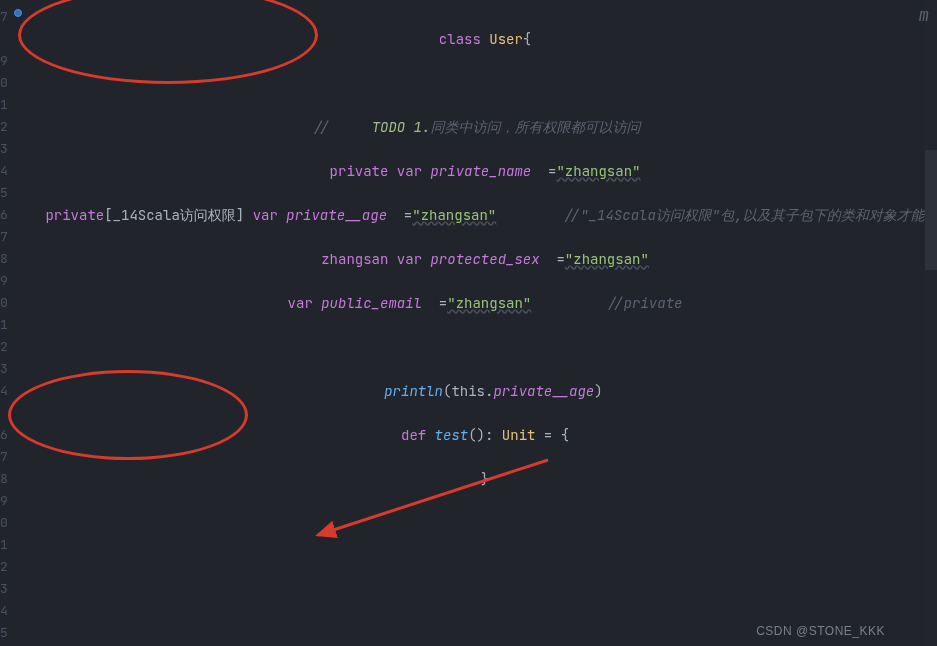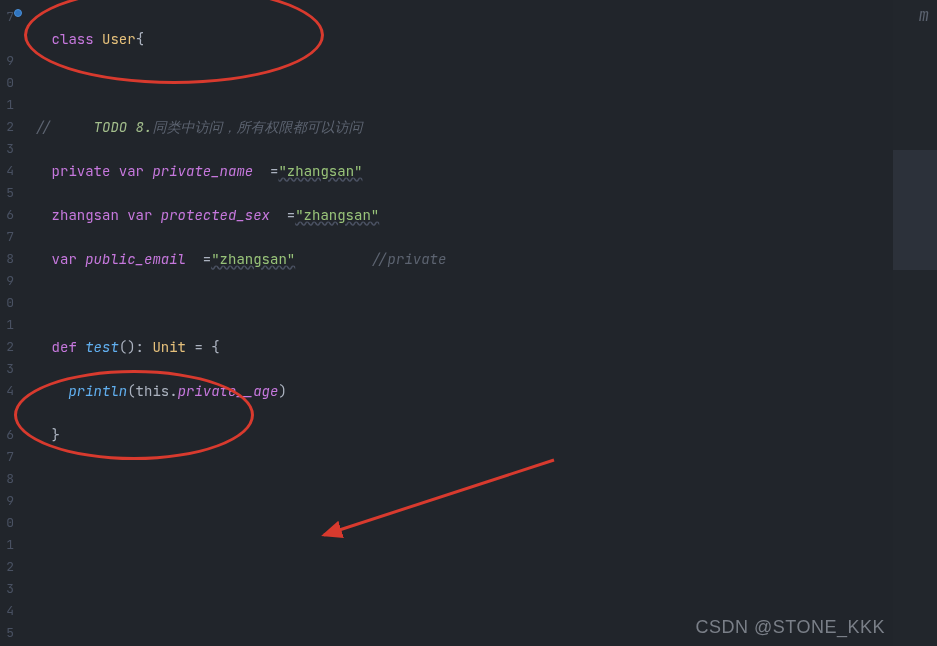--- a/index.html
+++ b/index.html
@@ -4,21 +4,21 @@
 <style>
   * { margin:0; padding:0; box-sizing:border-box; }
   html,body { width:937px; height:646px; background:#21252b; color:#abb2bf;
               font-family:"JetBrains Mono","Consolas",monospace; font-size:14px;
               overflow:hidden; }
   .editor { display:flex; height:100%; }
   .gutter { width:14px; padding-top:6px; background:#21252b; color:#495162;
             text-align:right; font-size:13px; line-height:22px; user-select:none; }
   .gutter div { height:22px; }
   .code { flex:1; padding:6px 0 0 4px; position:relative; line-height:22px;
-          white-space:pre; }
+          white-space:pre;text-align:center; }
   .code .ln { height:22px; display:block; }
   .minimap { width:44px; background:#22262c; position:relative; }
   .mm-letter { position:absolute; top:4px; right:8px; color:#5c6370;
                font-style:italic; font-size:17px; }
   .mm-region { position:absolute; left:0; right:0; background:#2c313a; }
 
   .kw  { color:#c678dd; }           
   .fn  { color:#61afef; font-style:italic; }  
   .typ { color:#e5c07b; }           
   .str { color:#98c379; }           
@@ -28,21 +28,21 @@
   .todo{ color:#a3be8c; font-style:italic; }
   .br  { color:#abb2bf; }
   .pun { color:#abb2bf; }
   .thi { color:#abb2bf; }
 
   .anno { position:absolute; pointer-events:none; }
   .ellipse { border:3px solid #d83a2e; border-radius:50%; }
   .arrow-svg { position:absolute; }
 
   .watermark { position:absolute; right:52px; bottom:8px; color:#7a7f88;
-               font-size:18px; font-family:Arial,sans-serif; letter-spacing:0.5px; }
+               font-size:12px; font-family:Arial,sans-serif; letter-spacing:0.5px; }
   .breakpoint-dot { position:absolute; left:14px; top:9px; width:8px; height:8px;
                     border-radius:50%; background:#2f74c0; border:1px solid #4a8fd6; }
 </style>
 </head>
 <body>
 
 <div class="editor">
 
   <div class="gutter">
     <div>7</div>
@@ -74,27 +74,28 @@
     <div>3</div>
     <div>4</div>
     <div>5</div>
   </div>
 
   <span class="breakpoint-dot"></span>
 
   <div class="code">
 <span class="ln">    <span class="kw">class </span><span class="typ">User</span><span class="br">{</span></span>
 <span class="ln"></span>
-<span class="ln"><span class="cmt">  //     </span><span class="todo">TODO 8.</span><span class="cmt">同类中访问，所有权限都可以访问</span></span>
+<span class="ln"><span class="cmt">  //     </span><span class="todo">TODO 1.</span><span class="cmt">同类中访问，所有权限都可以访问</span></span>
 <span class="ln"><span class="kw">    private </span><span class="kw">var </span><span class="fld">private_name</span><span class="pun">  =</span><span class="str u">"zhangsan"</span></span>
+<span class="ln"><span class="kw">    private</span><span class="pun">[_14Scala访问权限] </span><span class="kw">var </span><span class="fld">private__age</span><span class="pun">  =</span><span class="str u">"zhangsan"</span><span class="cmt">        //"_14Scala访问权限"包,以及其子包下的类和对象才能</span></span>
 <span class="ln"><span class="kw">    zhangsan </span><span class="kw">var </span><span class="fld">protected_sex</span><span class="pun">  =</span><span class="str u">"zhangsan"</span></span>
 <span class="ln"><span class="kw">    var </span><span class="fld">public_email</span><span class="pun">  =</span><span class="str u">"zhangsan"</span><span class="cmt">         //private</span></span>
 <span class="ln"></span>
+<span class="ln"><span class="fn">      println</span><span class="pun">(</span><span class="thi">this</span><span class="pun">.</span><span class="fld">private__age</span><span class="pun">)</span></span>
 <span class="ln"><span class="kw">    def </span><span class="fn">test</span><span class="pun">(): </span><span class="typ">Unit</span><span class="pun"> = {</span></span>
-<span class="ln"><span class="fn">      println</span><span class="pun">(</span><span class="thi">this</span><span class="pun">.</span><span class="fld">private__age</span><span class="pun">)</span></span>
 <span class="ln"><span class="br">    }</span></span>
 <span class="ln"></span>
 
 
 
 
 
 
 
 

